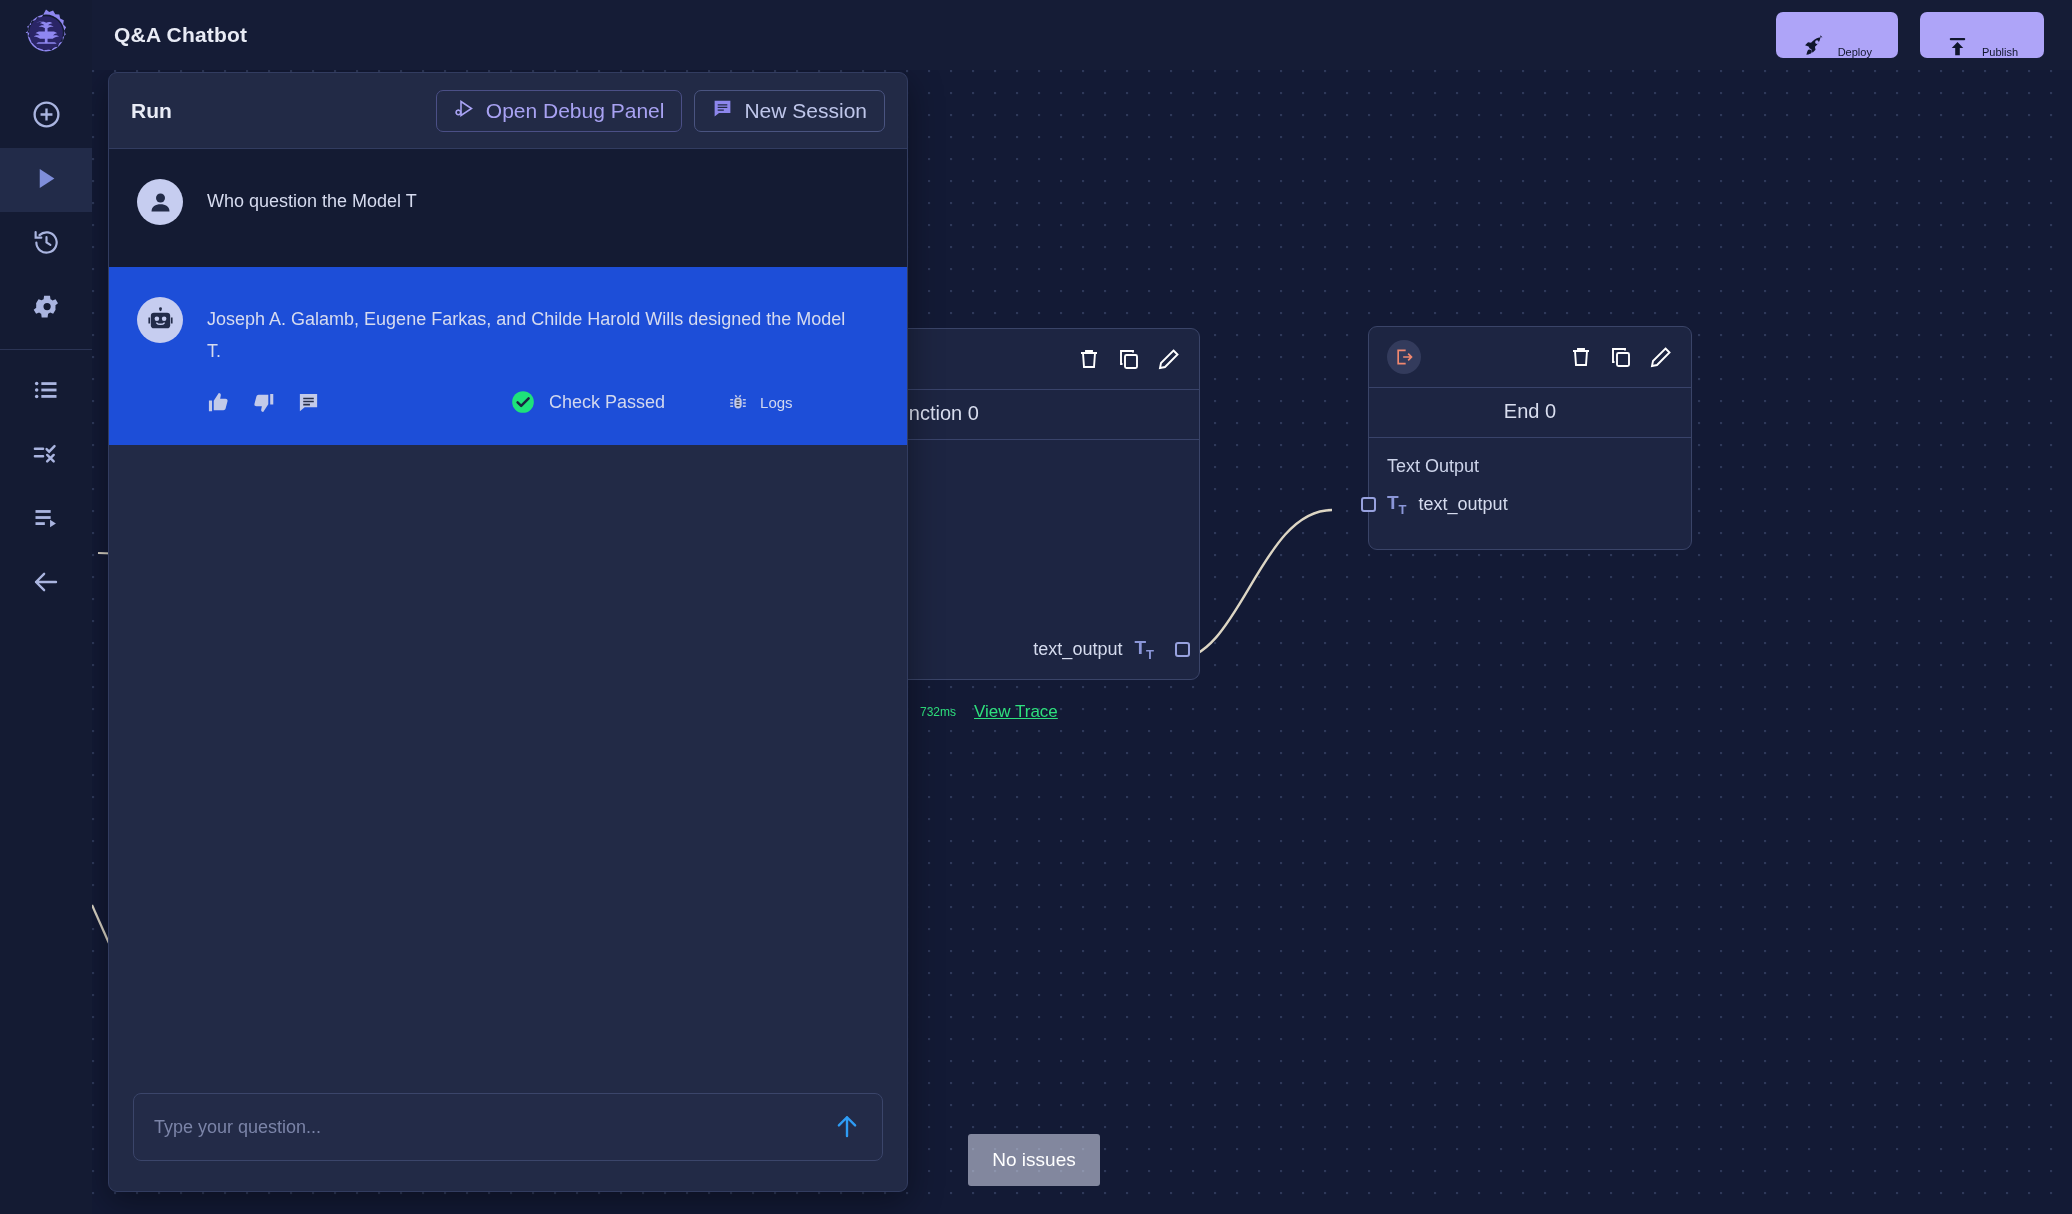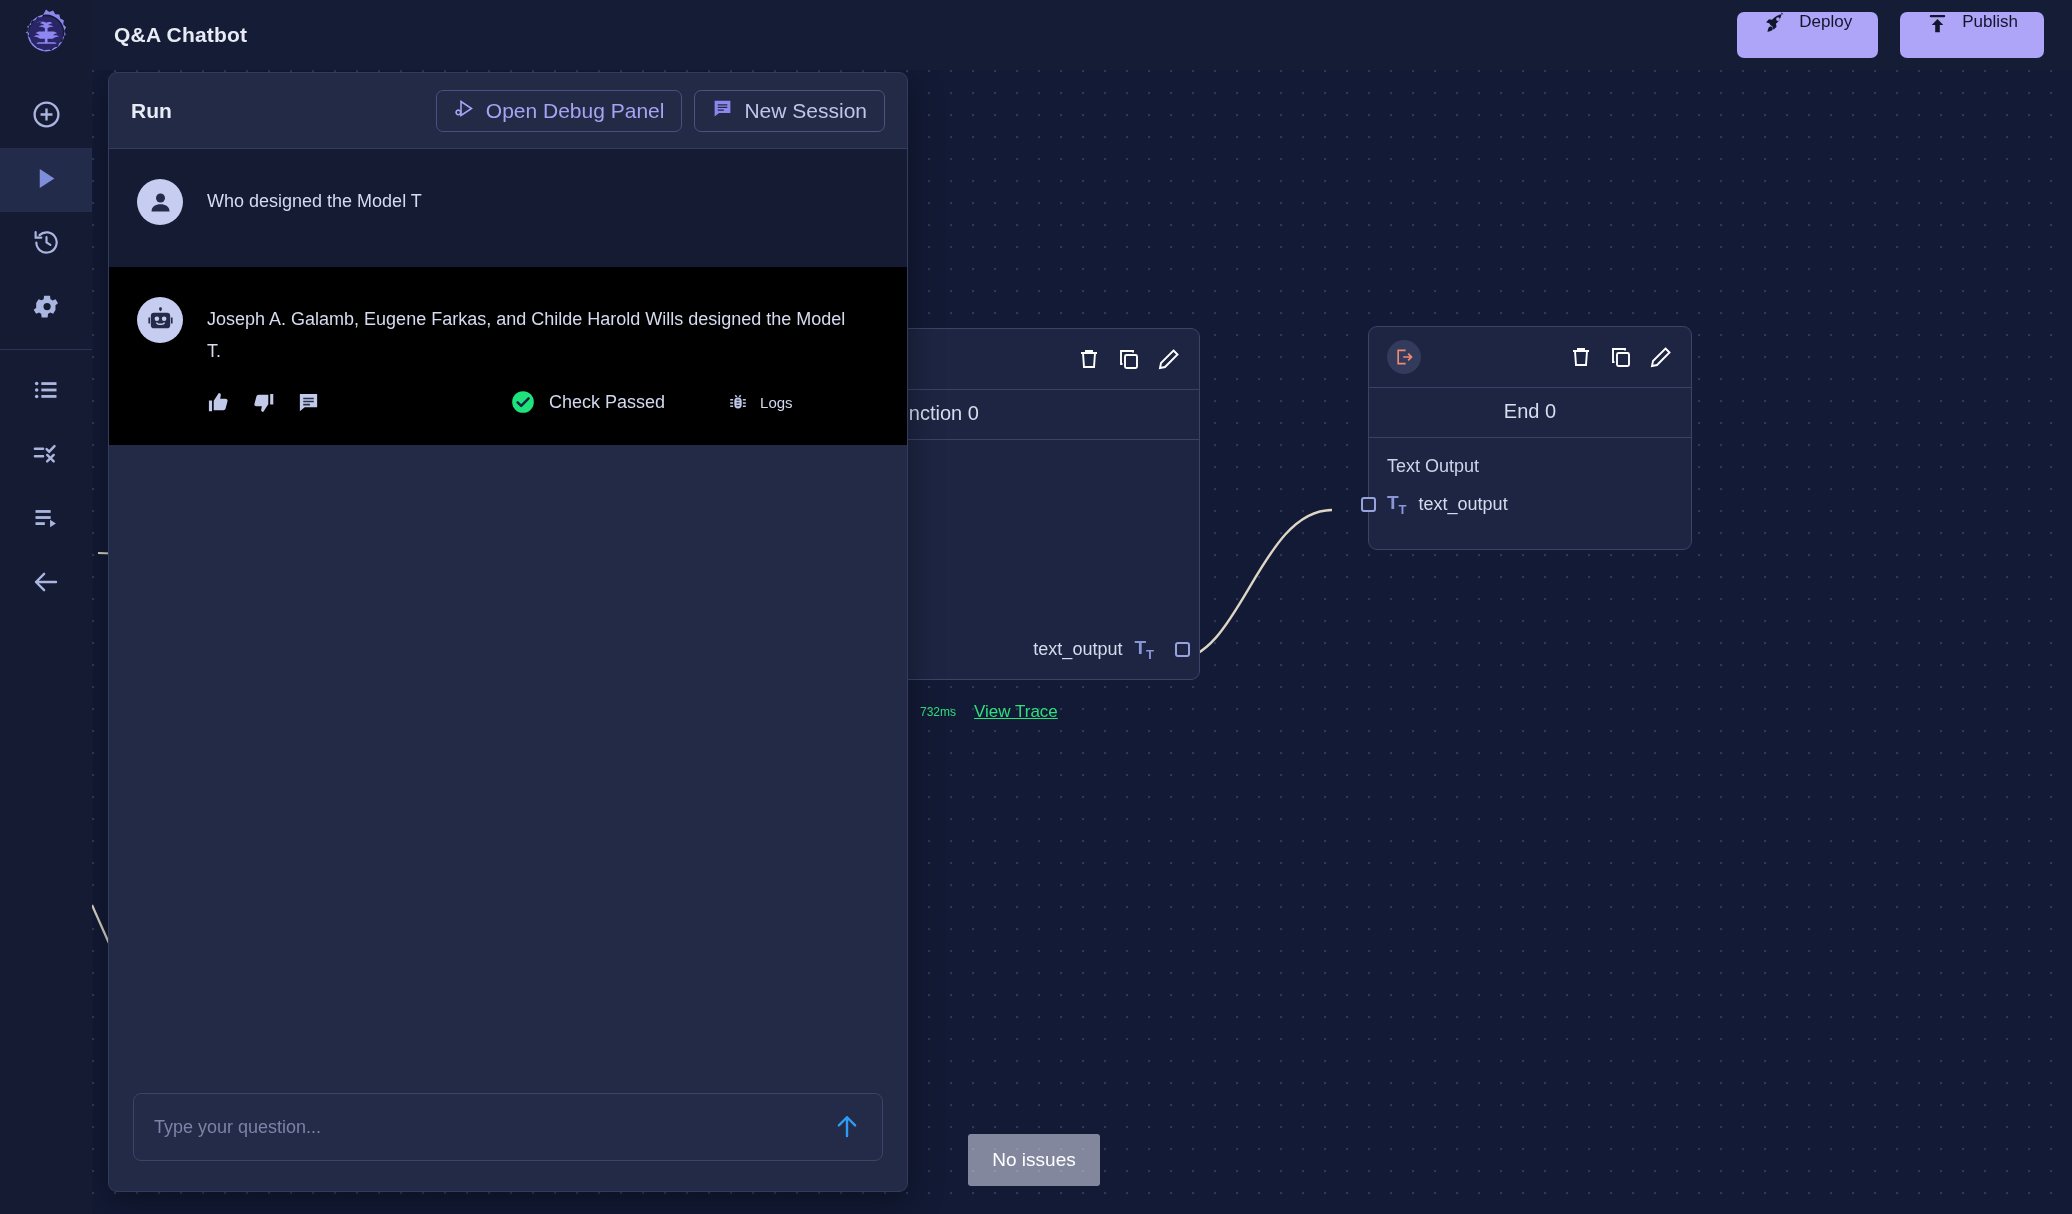--- a/index.html
+++ b/index.html
@@ -29,25 +29,25 @@
   .logo-slot {
     width: 92px; height: 70px; display: flex; align-items: center; justify-content: center;
     background: #141b33;
   }
   .app-title {
     font-size: 21px; font-weight: bold; color: #e8ebf5; letter-spacing: .2px;
     margin-left: 22px;
   }
   .topbar-actions { margin-left: auto; display: flex; gap: 22px; padding-right: 28px; }
   .btn-primary {
-    display: flex; align-items: flex-start; gap: 13px;
+    display: flex; align-items: flex-end; gap: 13px;
     background: #aea4f8; color: #10162c;
     border: none; border-radius: 7px;
     height: 46px; padding: 0 26px;
-    font-size: 17px; font-family: "Liberation Sans", sans-serif;
+    font-size: 11px; font-family: "Liberation Sans", sans-serif;
     cursor: pointer;
   }
   .btn-primary svg { display: block; }
 
   
   .rail {
     position: absolute; left: 0; top: 70px; width: 92px; height: 1144px;
     background: #141b33; display: flex; flex-direction: column; align-items: center;
     z-index: 35;
   }
@@ -83,21 +83,21 @@
     border: 1px solid #4b4f86; border-radius: 7px;
     height: 42px; padding: 0 17px;
     font-size: 21px; font-family: "Liberation Sans", sans-serif; cursor: pointer;
   }
   .btn-ghost.solid-icon { color: #bfc6ea; border-color: #4a5480; }
   .btn-ghost.solid-icon .ic { color: #8d86ec; }
 
   .messages { flex: 1 1 auto; overflow: hidden; }
   .msg { display: flex; padding: 30px 28px; gap: 24px; }
   .msg.user { background: #141b33; min-height: 118px; }
-  .msg.bot  { background: #000000; }
+  .msg.bot  { background: #1d4ed8; }
   .avatar {
     width: 46px; height: 46px; flex: 0 0 46px; border-radius: 50%;
     background: #c6cdf0; display: flex; align-items: center; justify-content: center;
     color: #232c49;
   }
   .msg-body { flex: 1 1 auto; padding-top: 6px; }
   .msg-text { font-size: 18px; line-height: 32px; color: #d6dbef; max-width: 640px; }
   .msg-meta { display: flex; align-items: center; margin-top: 22px; }
   .react-group { display: flex; gap: 22px; align-items: center; color: #c3cae9; }
   .react-btn { cursor: pointer; display: flex; }
@@ -301,21 +301,21 @@
     <div class="messages">
 
       <div class="msg user">
         <div class="avatar">
           <svg width="27" height="27" viewBox="0 0 24 24" fill="currentColor">
             <circle cx="12" cy="8" r="4"></circle>
             <path d="M4 20c0-4.2 3.6-6.4 8-6.4s8 2.2 8 6.4z"></path>
           </svg>
         </div>
         <div class="msg-body">
-          <div class="msg-text">Who designed the Model T</div>
+          <div class="msg-text">Who question the Model T</div>
         </div>
       </div>
 
       <div class="msg bot">
         <div class="avatar">
           <svg width="29" height="29" viewBox="0 0 24 24" fill="currentColor">
             <path d="M11.3 2.2h1.4v2h-1.4z"></path>
               <circle cx="12" cy="2.2" r="1.2"></circle>
             <rect x="4" y="5.5" width="16" height="13" rx="2.6"></rect>
             <circle cx="9" cy="10.6" r="1.9" fill="#c6cdf0"></circle>

